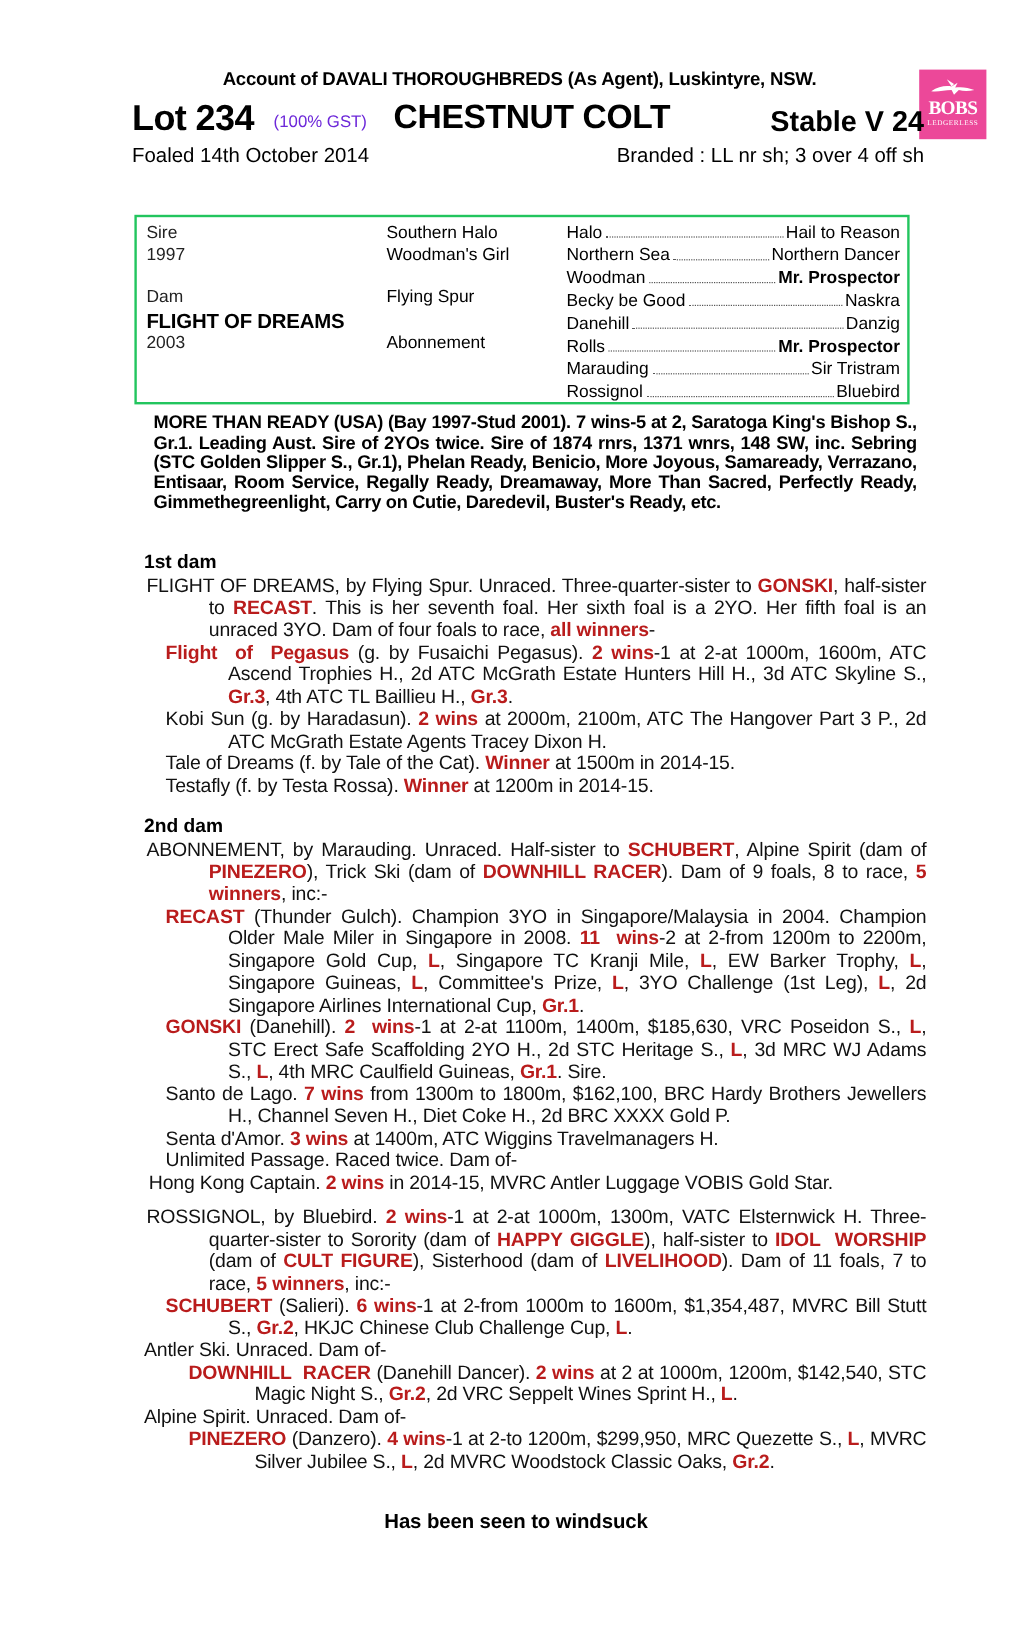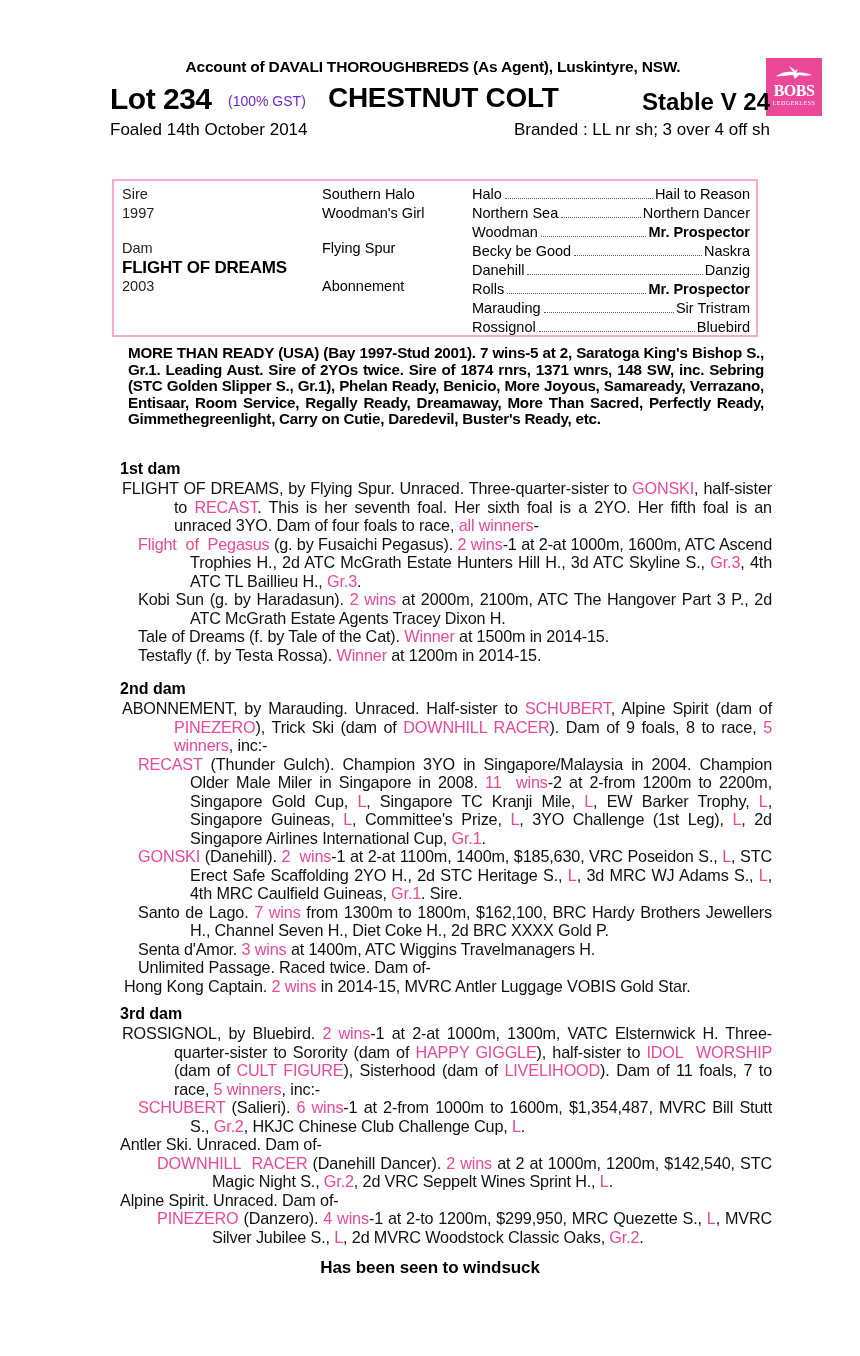--- a/index.html
+++ b/index.html
@@ -127,21 +127,21 @@
     top: 0;
   }
 
   
   .ped-table {
     position: absolute;
     left: 112px;
     top: 179px;
     width: 646px;
     height: 158px;
-    border: 2px solid #f9a8d4;
+    border: 2px solid #22c55e;
     box-sizing: border-box;
   }
   .ped-inner {
     position: relative;
     width: 100%;
     height: 100%;
     padding: 4px 6px 0 6px;
     box-sizing: border-box;
   }
   .ped-left {
@@ -215,21 +215,21 @@
     margin: 0 0 1px 8px;
   }
   .blk {
     font-size: 16.2px;
     line-height: 18.5px;
     text-align: justify;
     letter-spacing: -0.15px;
     margin: 0;
     color: #111;
   }
-  .blk b { font-weight: normal; color: #ec4899; }
+  .blk b { font-weight: bold; color: #b91c1c; }
   
   .lvl0 { padding-left: 10px;  text-indent: -2px; }
   .ind-a { padding-left: 62px; text-indent: -52px; }
   .ind-b { padding-left: 78px; text-indent: -52px; }
   .ind-d { padding-left: 100px; text-indent: -55px; }
   .ind-e { padding-left: 40px; text-indent: -28px; }
 
   .sec1 { top: 460px; }
   .sec2 { top: 680px; }
   .sec3 { top: 1005px; }
@@ -370,21 +370,20 @@
         <p class="blk ind-b"><b>RECAST</b> (Thunder Gulch). Champion 3YO in Singapore/Malaysia in 2004. Champion Older Male Miler in Singapore in 2008. <b>11&nbsp;&nbsp;wins</b>-2 at 2-from 1200m to 2200m, Singapore Gold Cup, <b>L</b>, Singapore TC Kranji Mile, <b>L</b>, EW Barker Trophy, <b>L</b>, Singapore Guineas, <b>L</b>, Committee's Prize, <b>L</b>, 3YO Challenge (1st Leg), <b>L</b>, 2d Singapore Airlines International Cup, <b>Gr.1</b>.</p>
         <p class="blk ind-b"><b>GONSKI</b> (Danehill). <b>2&nbsp;&nbsp;wins</b>-1 at 2-at 1100m, 1400m, $185,630, VRC Poseidon S., <b>L</b>, STC Erect Safe Scaffolding 2YO H., 2d STC Heritage S., <b>L</b>, 3d MRC WJ Adams S., <b>L</b>, 4th MRC Caulfield Guineas, <b>Gr.1</b>. Sire.</p>
         <p class="blk ind-b">Santo de Lago. <b>7 wins</b> from 1300m to 1800m, $162,100, BRC Hardy Brothers Jewellers H., Channel Seven H., Diet Coke H., 2d BRC XXXX Gold P.</p>
         <p class="blk ind-b">Senta d'Amor. <b>3 wins</b> at 1400m, ATC Wiggins Travelmanagers H.</p>
         <p class="blk ind-b">Unlimited Passage. Raced twice. Dam of-</p>
       </div>
     <p class="blk ind-e">Hong Kong Captain. <b>2 wins</b> in 2014-15, MVRC Antler Luggage VOBIS Gold Star.</p>
   </div>
 
   <div class="damsec sec3">
-    <div class="dam-head">3rd dam</div>
     <p class="blk ind-a">ROSSIGNOL, by Bluebird. <b>2 wins</b>-1 at 2-at 1000m, 1300m, VATC Elsternwick H. Three-quarter-sister to Sorority (dam of <b>HAPPY GIGGLE</b>), half-sister to <b>IDOL&nbsp;&nbsp;WORSHIP</b> (dam of <b>CULT FIGURE</b>), Sisterhood (dam of <b>LIVELIHOOD</b>). Dam of 11 foals, 7 to race, <b>5 winners</b>, inc:-</p>
     <div>
         <p class="blk ind-b"><b>SCHUBERT</b> (Salieri). <b>6 wins</b>-1 at 2-from 1000m to 1600m, $1,354,487, MVRC Bill Stutt S., <b>Gr.2</b>, HKJC Chinese Club Challenge Cup, <b>L</b>.</p>
         <p class="blk lvl0">Antler Ski. Unraced. Dam of-</p>
         <p class="blk ind-d"><b>DOWNHILL&nbsp;&nbsp;RACER</b> (Danehill Dancer). <b>2 wins</b> at 2 at 1000m, 1200m, $142,540, STC Magic Night S., <b>Gr.2</b>, 2d VRC Seppelt Wines Sprint H., <b>L</b>.</p>
         <p class="blk lvl0">Alpine Spirit. Unraced. Dam of-</p>
         <p class="blk ind-d"><b>PINEZERO</b> (Danzero). <b>4 wins</b>-1 at 2-to 1200m, $299,950, MRC Quezette S., <b>L</b>, MVRC Silver Jubilee S., <b>L</b>, 2d MVRC Woodstock Classic Oaks, <b>Gr.2</b>.</p>
       </div>
   </div>
 

